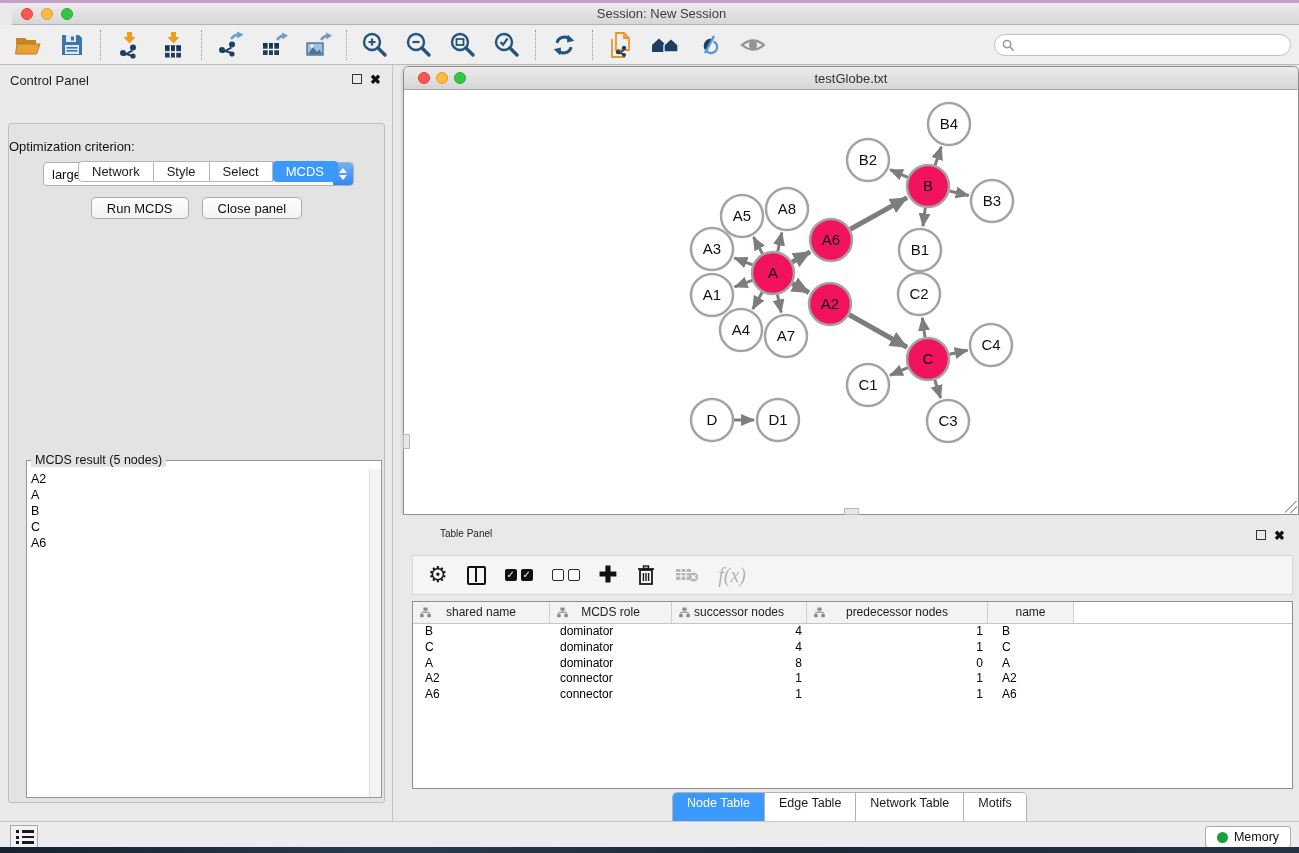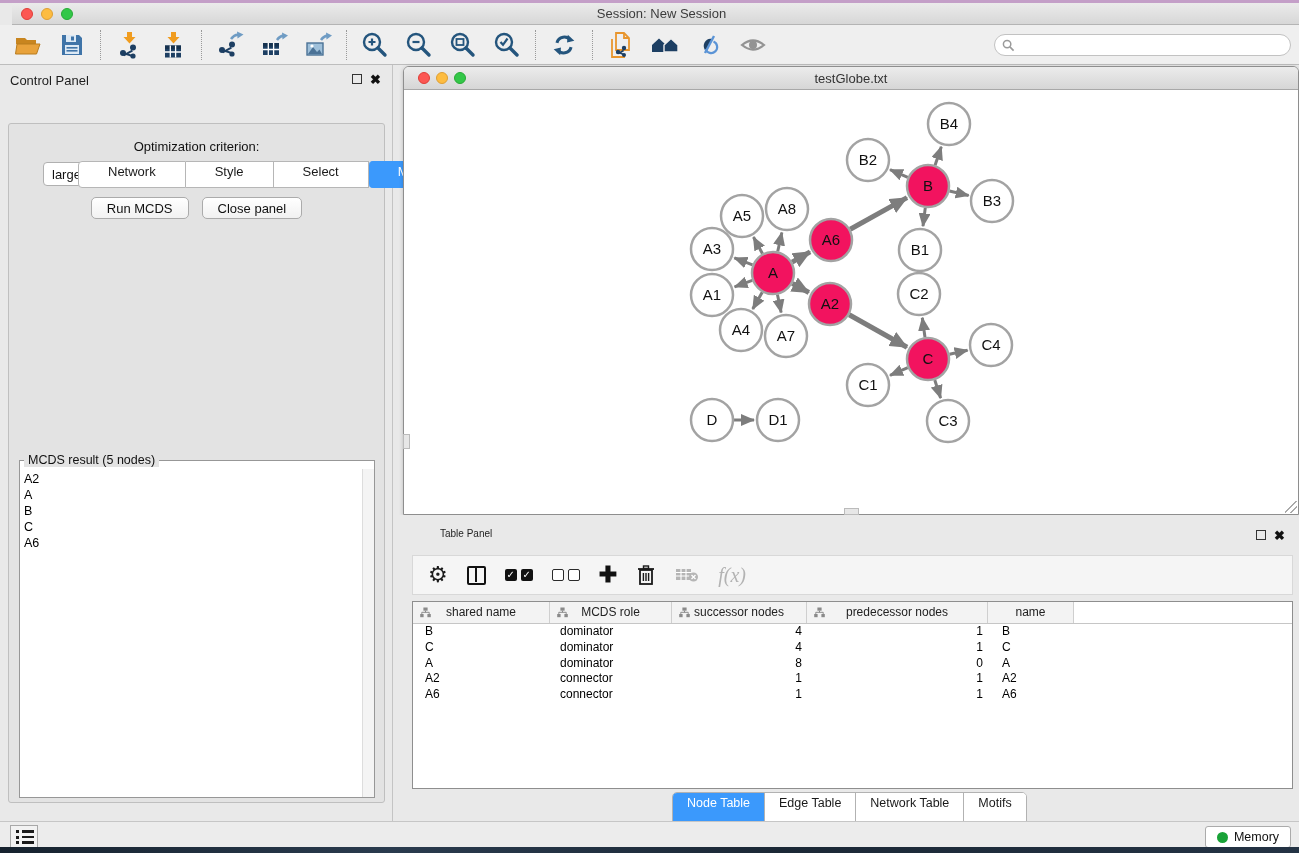--- a/index.html
+++ b/index.html
@@ -39,43 +39,43 @@
   .left-panel { position:absolute; left:0; top:62px; width:393px; height:756px;
     background:#e9e9e9; border-right:1px solid #c4c4c4; }
   .lp-header { position:relative; height:28px;padding-left:19px; }
   .lp-title { position:absolute; left:10px; top:8px; font-size:13px; color:#1e1e1e; }
   .win-float { position:absolute; width:10px; height:10px; border:1.5px solid #333; background:transparent; }
   .win-close { position:absolute; font-size:13px; font-weight:bold; color:#111; line-height:13px; }
   .lp-header .win-float { right:30px; top:9px; }
   .lp-header .win-close { right:11px; top:8px; }
 
   .lp-tabs { position:absolute; left:78px; top:96px; display:flex; }
-  .lp-tab { height:27px; line-height:19px; padding:0 29px; font-size:13px; color:#1a1a1a;
+  .lp-tab { height:21px; line-height:19px; padding:0 13px; font-size:13px; color:#1a1a1a;
     background:#fff; border:1px solid #b6b6b6; border-left:none; }
   .lp-tab:first-child { border-left:1px solid #b6b6b6; border-radius:4px 0 0 4px; }
   .lp-tab:last-child { border-radius:0 4px 4px 0; }
   .lp-tab.active { background:#3b99fc; border-color:#3b99fc; color:#fff; border-radius:4px; }
 
   .lp-content { position:absolute; left:8px; top:58px; width:377px; height:680px;
     background:#e3e3e3; border:1px solid #bfbfbf; border-radius:3px; }
-  .opt-label { position:absolute; left:0; right:0; top:15px; text-align:center; font-size:13px; color:#111; }
+  .opt-label { position:absolute; left:0; right:0; top:15px; font-size:13px; color:#111; }
   .select-box { position:absolute; left:34px; top:38px; width:311px; height:24px;
     background:#fff; border:1px solid #b0b0b0; border-radius:4px; display:flex; align-items:center; }
   .select-box .sel-text { flex:1; font-size:13px; color:#111; padding-left:8px; white-space:nowrap; }
   .sel-stepper { width:20px; height:22px; border-radius:0 3px 3px 0;
     background:linear-gradient(#6fb1f8,#2f87f2); display:flex; flex-direction:column;
     align-items:center; justify-content:center; gap:2px; }
   .sel-stepper i { display:block; width:0; height:0; border-left:4px solid transparent; border-right:4px solid transparent; }
   .sel-stepper .up { border-bottom:5px solid #fff; }
   .sel-stepper .dn { border-top:5px solid #fff; }
   .btn-row { position:absolute; left:0; right:0; top:73px; display:flex; justify-content:center; gap:13px; }
   .push-btn { height:22px; padding:0 15px; font-size:13px; color:#111;
     background:linear-gradient(#ffffff,#f1f1f1); border:1px solid #ababab; border-radius:5px; }
 
-  .result-box { position:absolute; left:10px; top:336px; width:356px; height:338px;
+  .result-box { position:absolute; left:17px; top:336px; width:356px; height:338px;
     border:1px solid #979797; background:#fff; }
   .result-legend { position:absolute; left:4px; top:-8px; background:#e3e3e3;
     padding:0 4px; font-size:12.5px; color:#111; }
   .result-list { position:absolute; left:0; top:8px; bottom:0; right:12px; padding:2px 0 0 4px;
     font-size:12.5px; color:#000; line-height:16px; overflow:hidden; }
   .result-scroll { position:absolute; right:0; top:8px; bottom:0; width:12px;
     background:#f4f4f4; border-left:1px solid #ddd; }
 
   
   .net-window { position:absolute; left:403px; top:63px; width:896px; height:449px;

